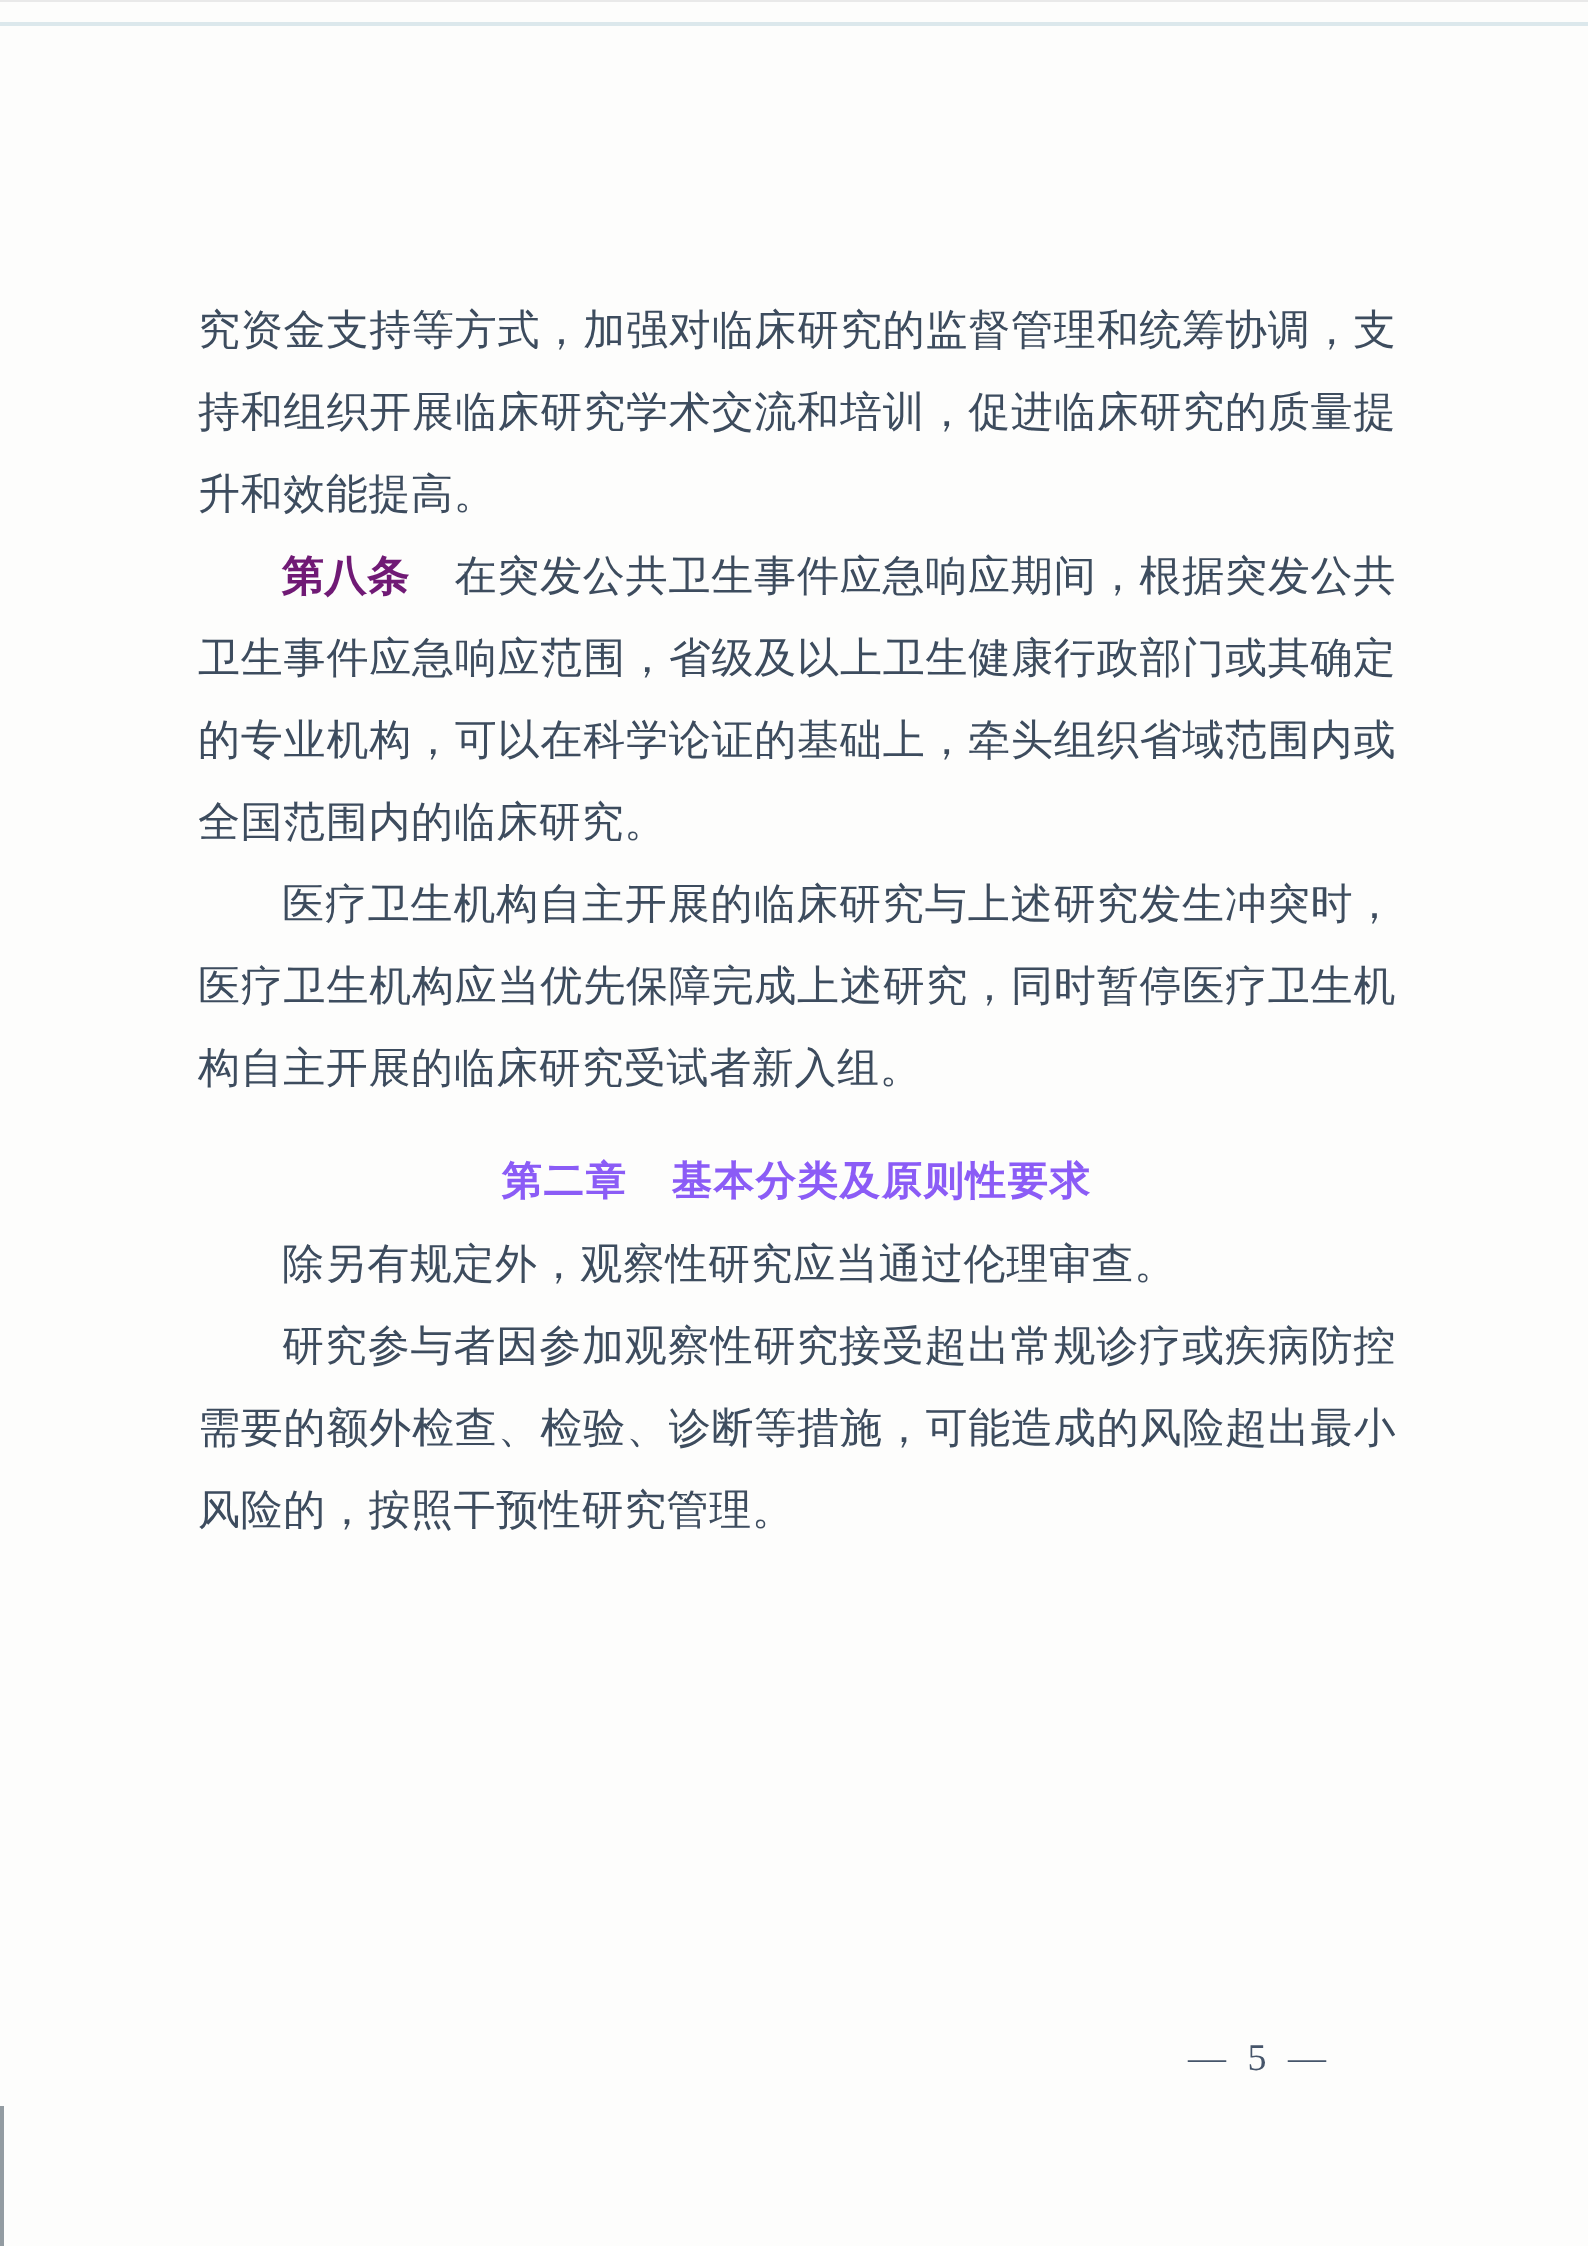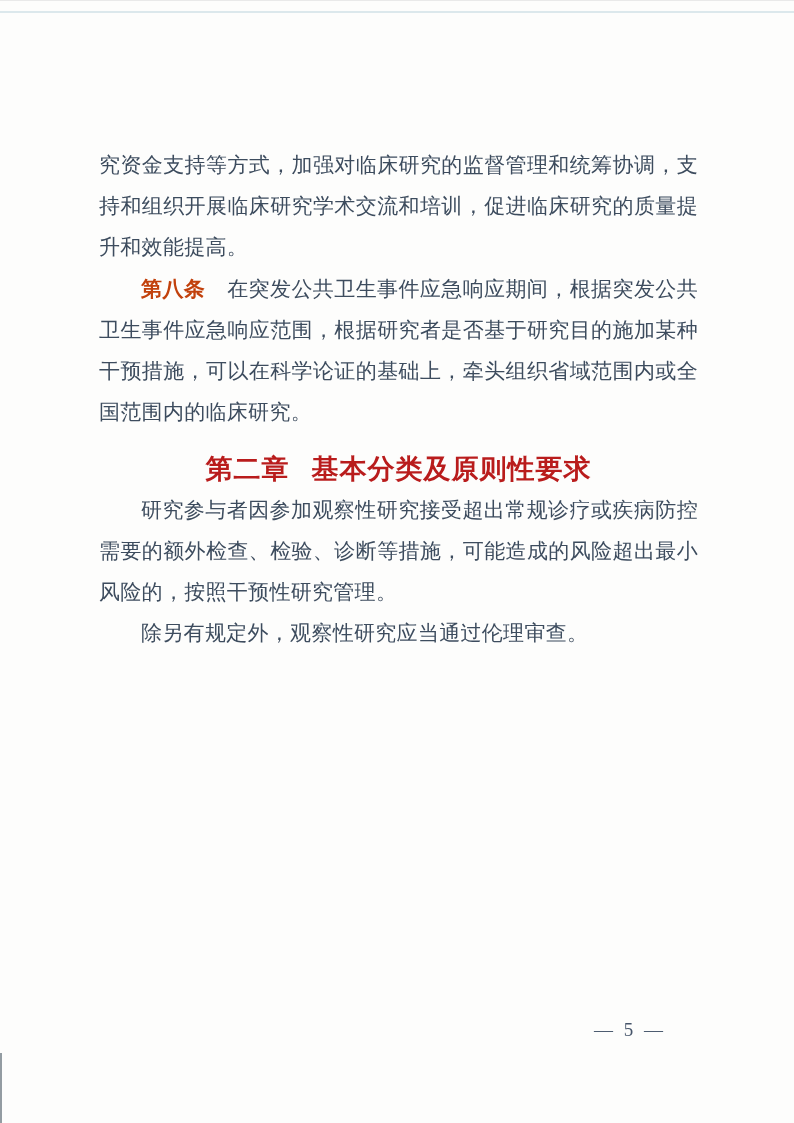--- a/index.html
+++ b/index.html
@@ -15,26 +15,26 @@
     background:#939ca2; }
   .content {
     position:absolute; left:99px; top:144px; width:599px;
     font-size:21px; line-height:41px; letter-spacing:0.3px;
     text-align:justify; text-justify:inter-ideograph;
   }
   .para { margin:0; }
   .para.indent { text-indent:42px; }
   .term {
     font-family:"Liberation Sans","DejaVu Sans",sans-serif;
-    font-weight:700; color:#c2410c; margin-right:22px;
+    font-weight:700; color:#701a75; margin-right:22px;
   }
   .chapter {
     margin:16px 0 0 0; text-align:center; text-indent:0;
     font-family:"Liberation Sans","DejaVu Sans",sans-serif;
-    font-weight:700; font-size:27px; line-height:41px; color:#b91c1c;
+    font-weight:700; font-size:20px; line-height:41px; color:#8b5cf6;
     letter-spacing:1px;
   }
   .chapter .gap { display:inline-block; width:22px; }
   .pagenum {
     position:absolute; left:594px; top:1016px;
     font-size:19px; line-height:26px; color:#46556a; letter-spacing:3px;
     white-space:pre;
   }
 </style>
 </head>
@@ -45,35 +45,38 @@
   <div class="scan-top"></div>
   <div class="scan-left"></div>
 
   <div class="content">
 
     <p class="para">
       <span>究资金支持等方式，加强对临床研究的监督管理和统筹协调，支持和组织开展临床研究学术交流和培训，促进临床研究的质量提升和效能提高。</span>
     </p>
 
     <p class="para indent">
-      <span class="term">第八条</span><span>在突发公共卫生事件应急响应期间，根据突发公共卫生事件应急响应范围，根据研究者是否基于研究目的施加某种干预措施，可以在科学论证的基础上，牵头组织省域范围内或全国范围内的临床研究。</span>
+      <span class="term">第八条</span><span>在突发公共卫生事件应急响应期间，根据突发公共卫生事件应急响应范围，省级及以上卫生健康行政部门或其确定的专业机构，可以在科学论证的基础上，牵头组织省域范围内或全国范围内的临床研究。</span>
     </p>
 
+    <p class="para indent">
+      <span>医疗卫生机构自主开展的临床研究与上述研究发生冲突时，医疗卫生机构应当优先保障完成上述研究，同时暂停医疗卫生机构自主开展的临床研究受试者新入组。</span>
+    </p>
 
     <h2 class="chapter">
       <span>第二章</span><span class="gap"></span><span>基本分类及原则性要求</span>
     </h2>
 
 
 
     <p class="para indent">
-      <span>研究参与者因参加观察性研究接受超出常规诊疗或疾病防控需要的额外检查、检验、诊断等措施，可能造成的风险超出最小风险的，按照干预性研究管理。</span>
+      <span>除另有规定外，观察性研究应当通过伦理审查。</span>
     </p>
 
     <p class="para indent">
-      <span>除另有规定外，观察性研究应当通过伦理审查。</span>
+      <span>研究参与者因参加观察性研究接受超出常规诊疗或疾病防控需要的额外检查、检验、诊断等措施，可能造成的风险超出最小风险的，按照干预性研究管理。</span>
     </p>
 
   </div>
 
   <div class="pagenum">— 5 —</div>
 
 </div>
 
 </body></html>

